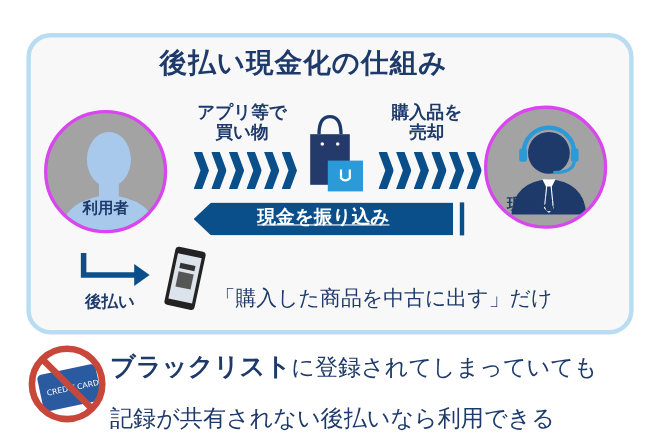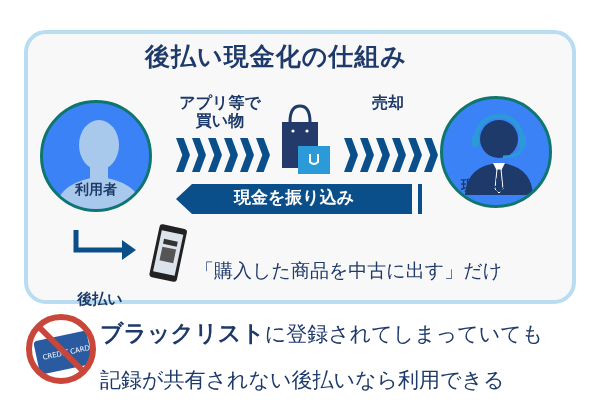--- a/index.html
+++ b/index.html
@@ -3,31 +3,31 @@
 <meta charset="utf-8">
 <style>
   html, body { margin:0; padding:0; }
   body { width:600px; height:400px; background:#ffffff; position:relative; overflow:hidden;
          font-family:"DejaVu Sans", sans-serif; }
   .panel { position:absolute; left:24px; top:30px; width:552px; height:274px;
            background:#f8f8f8; border:4px solid #b8dcf2; border-radius:22px; box-sizing:border-box; }
   .title { position:absolute; left:0; width:552px; top:40px; text-align:center;
            font-size:25px; font-weight:bold; color:#1e3a6a; letter-spacing:1px; }
   .circle { position:absolute; width:112px; height:112px; border-radius:50%;
-            border:3px solid #0f766e; background:#3b82f6; overflow:hidden; box-sizing:border-box; }
+            border:3px solid #d946ef; background:#a3a3a3; overflow:hidden; box-sizing:border-box; }
   .circle-label { position:absolute; left:0; right:0; bottom:10px; text-align:center;
                   font-size:14px; font-weight:bold; color:#1e3a6a; }
   .label-s { position:absolute; font-size:16px; font-weight:bold; color:#1e3a6a; text-align:center; line-height:18px;font-family:Liberation Serif, serif; }
   .chevrons { position:absolute; height:34px; display:flex; gap:2px; }
   .chev { width:14px; height:34px; background:#0a4f8a;
           clip-path: polygon(0 0, 55% 0, 100% 50%, 55% 100%, 0 100%, 45% 50%); }
   .cash-bar { position:absolute; left:176px; top:184px; width:236px; height:30px; background:#0a4f8a;
               clip-path: polygon(16px 0, 100% 0, 100% 100%, 16px 100%, 0 50%); }
   .cash-text { position:absolute; left:176px; width:236px; top:186px; text-align:center;
-               color:#fff; font-weight:bold; font-size:17px; }
+               color:#fff; font-weight:bold; font-size:17px;text-decoration:underline; }
   .cash-tick { position:absolute; left:418px; top:184px; width:4px; height:30px; background:#0a4f8a; }
   .quote { position:absolute; left:195px; top:258px; font-size:19px; color:#1e3a6a; }
   .bottom1 { position:absolute; left:100px; top:318px; font-size:21px; color:#1e3a6a; }
   .bottom1 .strong { font-weight:bold; font-size:23px;margin-top:16px; }
   .bottom2 { position:absolute; left:100px; top:350px; font-size:21px; color:#1e3a6a;margin-top:16px; }
 </style>
 </head>
 <body>
 
 <div class="panel"></div>
@@ -72,40 +72,41 @@
 <svg style="position:absolute; left:278px; top:104px;" width="60" height="72" viewBox="0 0 60 72">
   <path d="M12 18 Q12 2 22 2 Q32 2 32 18" stroke="#1e3a6a" stroke-width="3" fill="none"></path>
   <rect x="4" y="18" width="36" height="46" fill="#233a6b"></rect>
   <circle cx="15" cy="27" r="1.6" fill="#fff"></circle>
     <circle cx="29" cy="27" r="1.6" fill="#fff"></circle>
   <rect x="20" y="42" width="32" height="28" fill="#2a9ad8"></rect>
   <path d="M32 50 L32 58 Q36 62 40 58 L40 50" stroke="#fff" stroke-width="2" fill="none"></path>
 </svg>
 
 <div class="label-s" style="left:338px; top:94px; width:100px;">
+  <div>購入品を</div>
   <div>売却</div>
 </div>
 <div class="chevrons" style="left:344px; top:138px;">
   <div class="chev"></div>
     <div class="chev"></div>
     <div class="chev"></div>
     <div class="chev"></div>
     <div class="chev"></div>
     <div class="chev"></div>
 </div>
 
 <div class="cash-bar"></div>
 <div class="cash-text">現金を振り込み</div>
 <div class="cash-tick"></div>
 
 <svg style="position:absolute; left:70px; top:230px;" width="70" height="30" viewBox="0 0 70 30">
   <path d="M6 0 L6 20 L54 20" stroke="#0a4f8a" stroke-width="5" fill="none"></path>
   <path d="M52 10 L66 20 L52 30 Z" fill="#0a4f8a"></path>
 </svg>
-<div class="label-s" style="left:70px; top:266px; width:60px; font-size:15px;margin-top:24px;">後払い</div>
+<div class="label-s" style="left:70px; top:266px; width:60px; font-size:15px;">後払い</div>
 
 <svg style="position:absolute; left:146px; top:222px;" width="44" height="64" viewBox="0 0 44 64">
   <g transform="rotate(12 22 32)">
     <rect x="8" y="4" width="28" height="54" rx="3" fill="#222"></rect>
     <rect x="11" y="10" width="22" height="42" fill="#dde3ea"></rect>
     <rect x="15" y="18" width="14" height="5" fill="#333"></rect>
     <rect x="15" y="26" width="14" height="14" fill="#555"></rect>
   </g>
 </svg>
 

